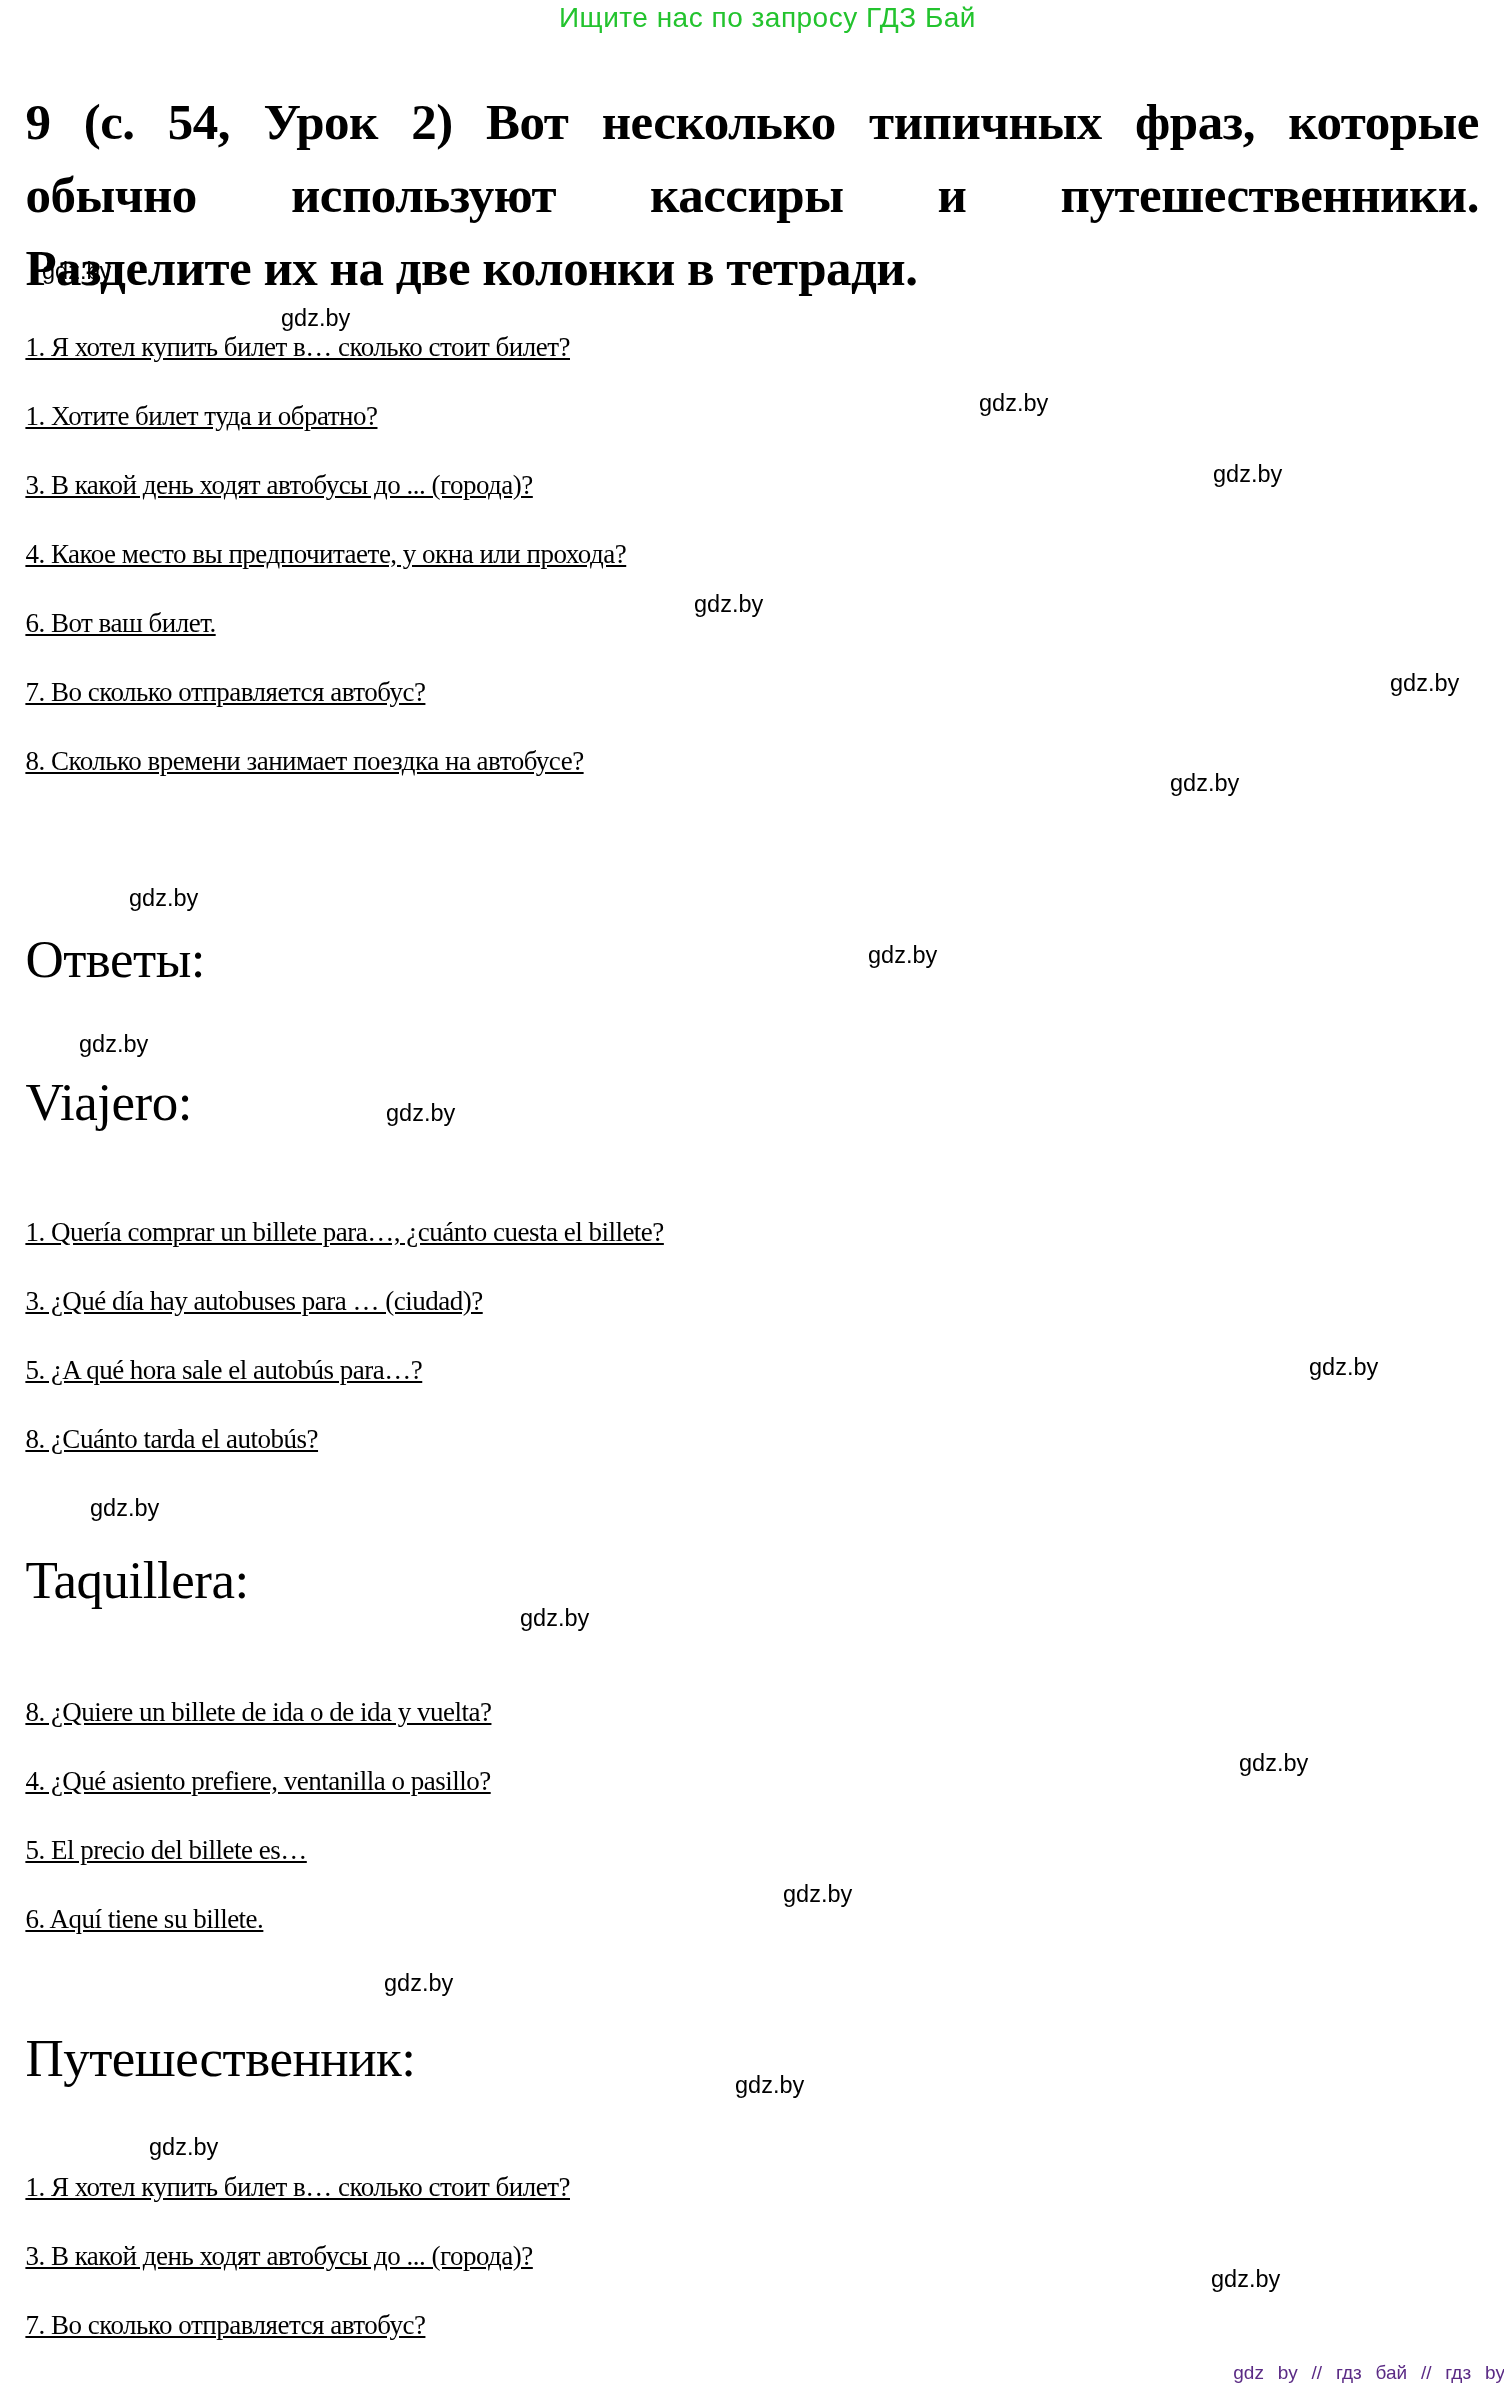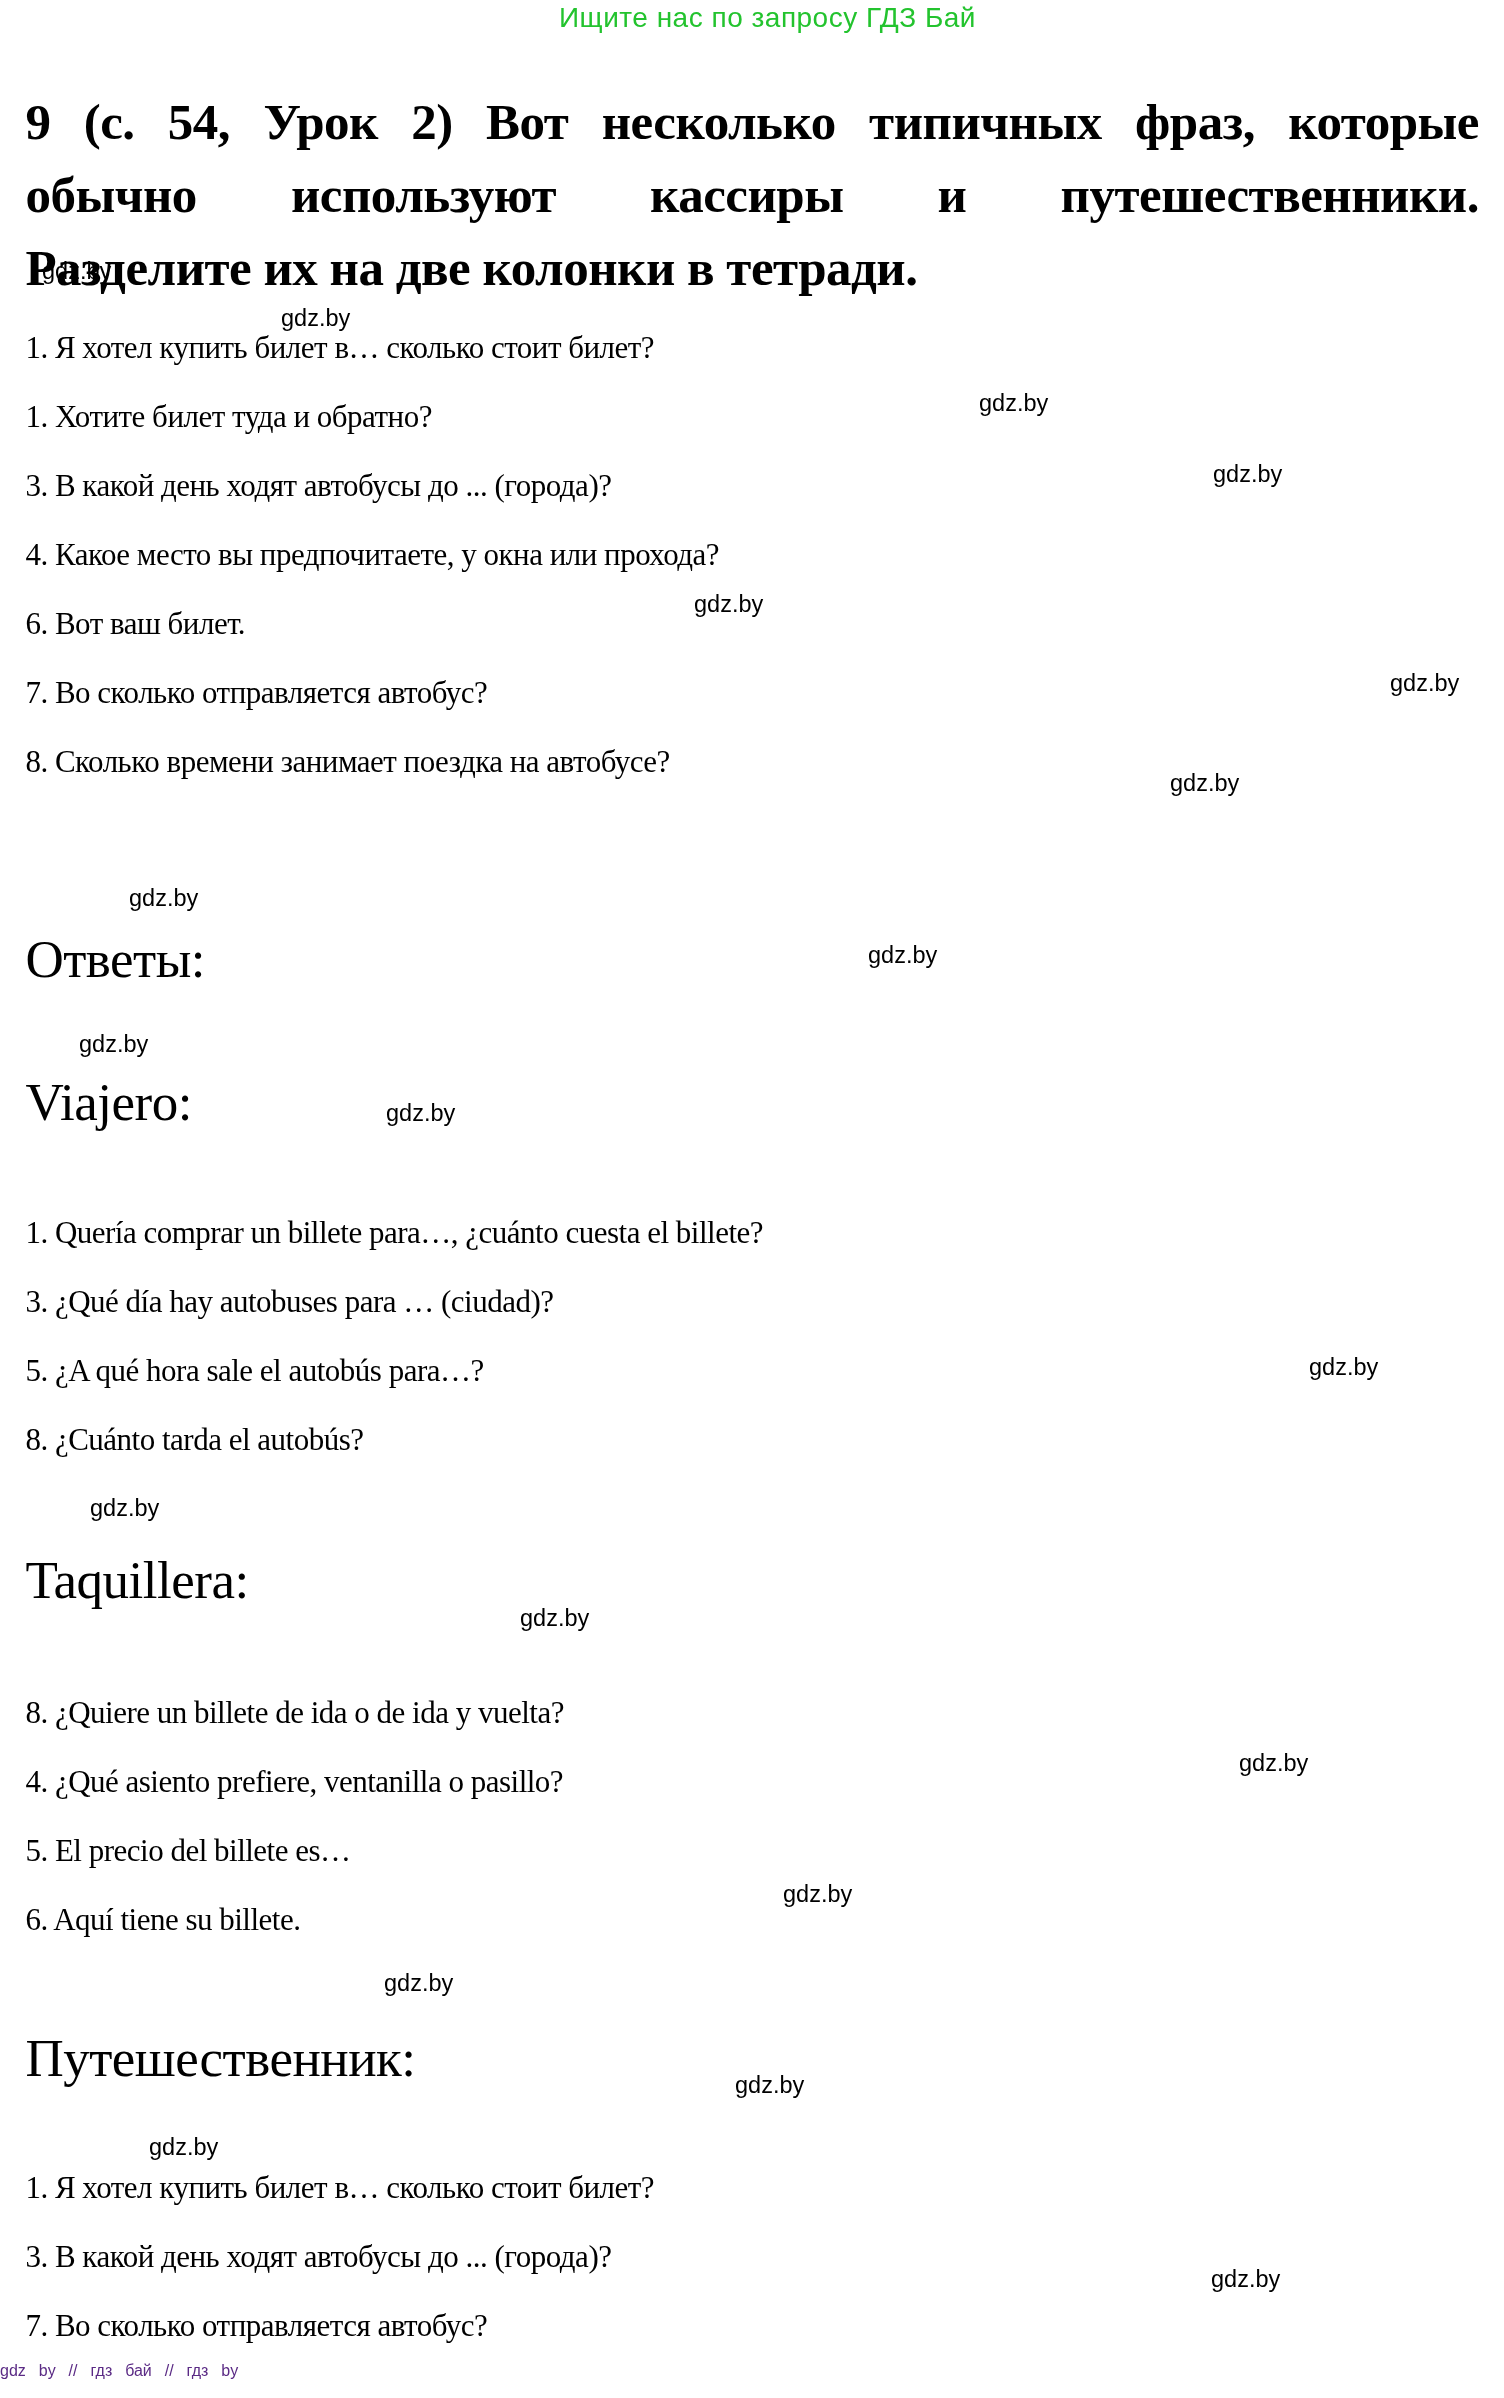--- a/index.html
+++ b/index.html
@@ -28,46 +28,47 @@
     font-size: 51px;
     line-height: 73px;
     letter-spacing: -0.5px;
     margin-top: 36px;
   }
   .title-line { white-space: normal; }
   .justify { text-align: justify; text-align-last: justify; }
   .list {
     position: absolute;
     left: 25.4px; right: 36px;
-    font-size: 31px;
+    font-size: 27px;
     line-height: 69px;
     letter-spacing: -0.5px;
     white-space: nowrap;
+    text-decoration: underline;
   }
   .heading {
     position: absolute;
     left: 25.4px;
     font-size: 53px;
     line-height: 58px;
     letter-spacing: -0.5px;
     white-space: nowrap;
   }
   .wm {
     position: absolute;
     font-family: "Liberation Sans", sans-serif;
     font-size: 23.5px;
     color: #000000;
     white-space: nowrap;
   }
   .footer {
     position: absolute;
     top: 2362px; left: 0; right: 0;
-    text-align: left;
+    text-align: right;
     font-family: "Liberation Sans", sans-serif;
-    font-size: 16px;
+    font-size: 19px;
     word-spacing: 8.5px;
   }
 </style>
 </head>
 <body>
 
 <div class="page">
 
   <div class="promo" style="color: rgb(35, 195, 46);">Ищите нас по запросу ГДЗ Бай</div>
 

